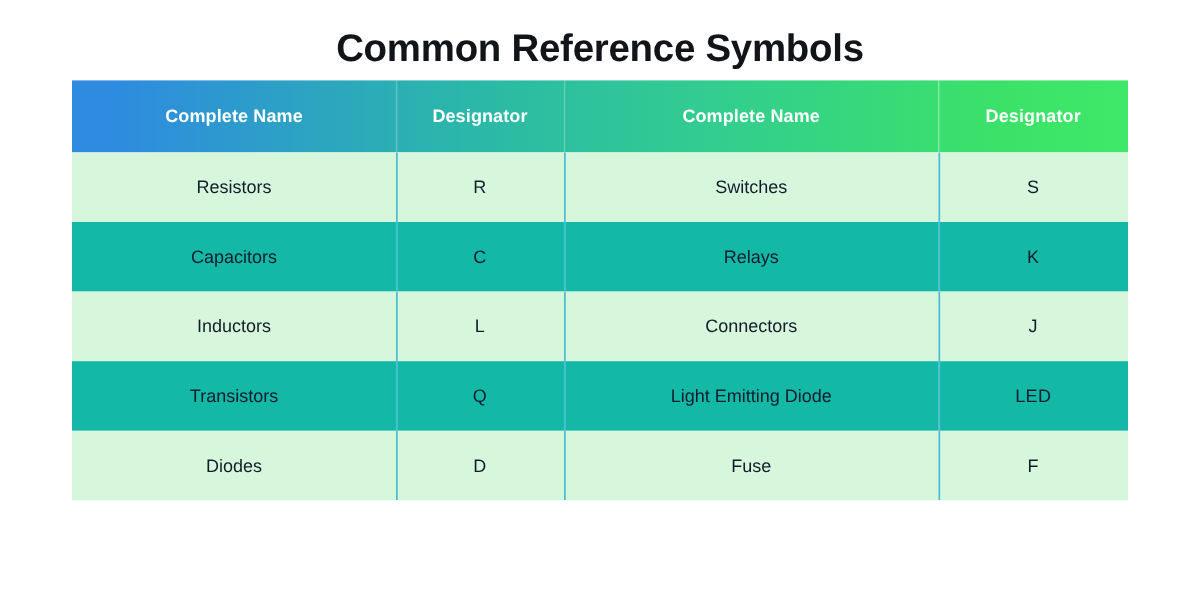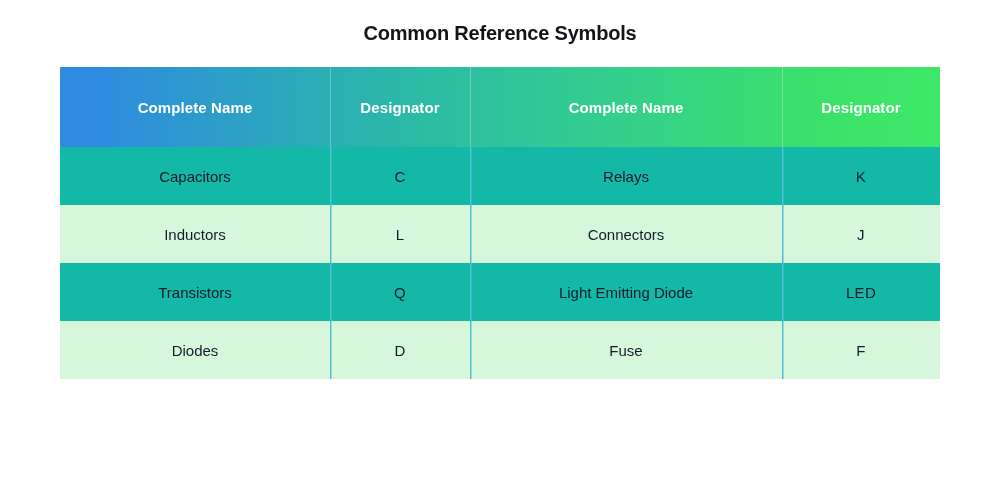--- a/index.html
+++ b/index.html
@@ -20,21 +20,21 @@
     height: 500px;
     background: #ffffff;
   }
 
   .page-title {
     position: absolute;
     top: 22px;
     left: 0;
     width: 1000px;
     text-align: center;
-    font-size: 20px;
+    font-size: 32px;
     font-weight: bold;
     color: #111418;
     letter-spacing: -0.2px;
   }
 
   .table-wrap {
     position: absolute;
     left: 60px;
     top: 67px;
     width: 880px;
@@ -56,21 +56,21 @@
         #2E8BE0 0%,
         #2E8BE0 4%,
         #2BB8A8 38%,
         #33CE8E 62%,
         #3BE268 88%,
         #3EE868 100%);
   }
 
   thead th {
     height: 60px;
-    padding: 10px;
+    padding: 0;
     color: #ffffff;
     font-size: 15px;
     font-weight: bold;
     text-align: center;
     letter-spacing: 0.1px;
     vertical-align: middle;
   }
 
   thead th.div-left {
     box-shadow: inset 1px 0 0 rgba(255,255,255,0.28);
@@ -119,20 +119,26 @@
       <thead>
         <tr class="header-row">
           <th>Complete Name</th>
           <th class="div-left">Designator</th>
           <th class="div-left">Complete Name</th>
           <th class="div-left">Designator</th>
         </tr>
       </thead>
       <tbody>
 
+        <tr class="row-green">
+          <td>Resistors</td>
+          <td class="div-left desig">R</td>
+          <td class="div-left">Switches</td>
+          <td class="div-left desig">S</td>
+        </tr>
 
         <tr class="row-blue">
           <td>Capacitors</td>
           <td class="div-left desig">C</td>
           <td class="div-left">Relays</td>
           <td class="div-left desig">K</td>
         </tr>
 
         <tr class="row-green">
           <td>Inductors</td>

